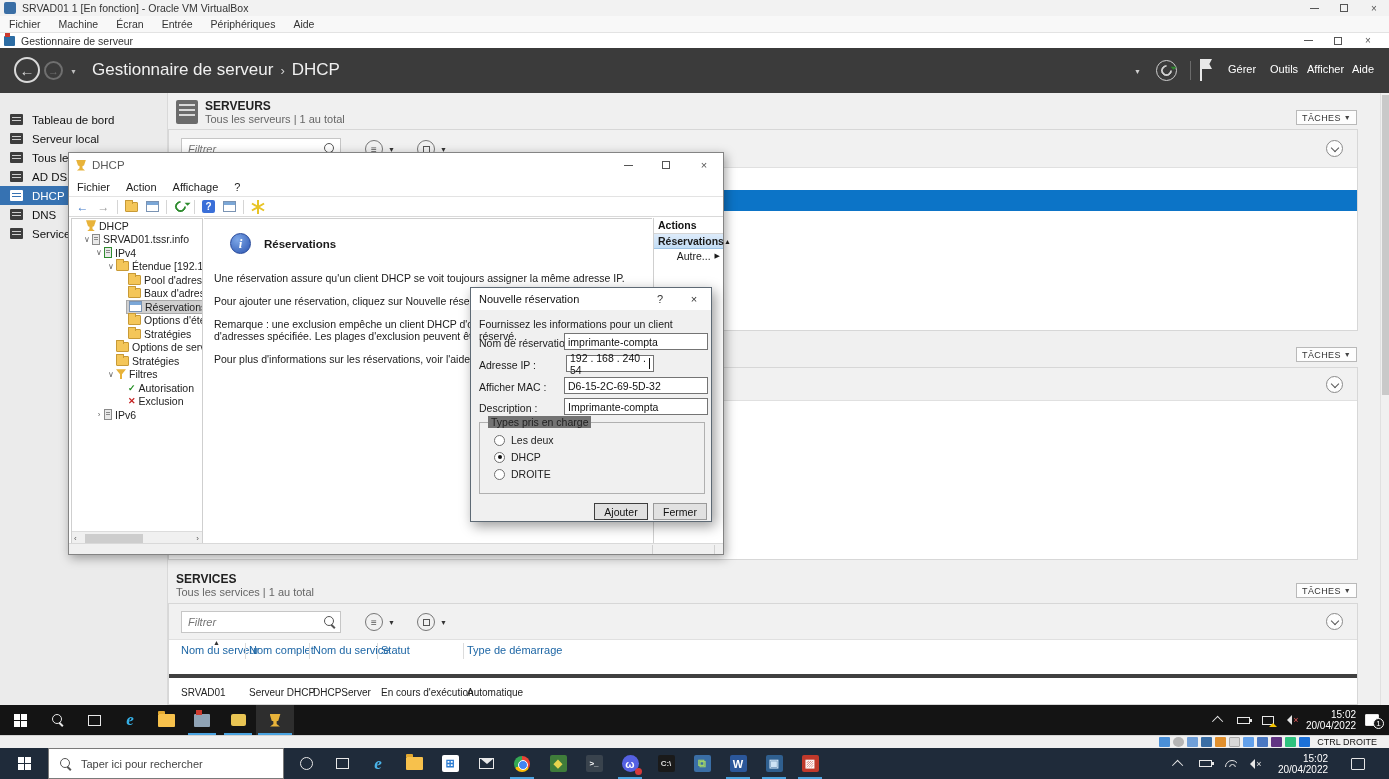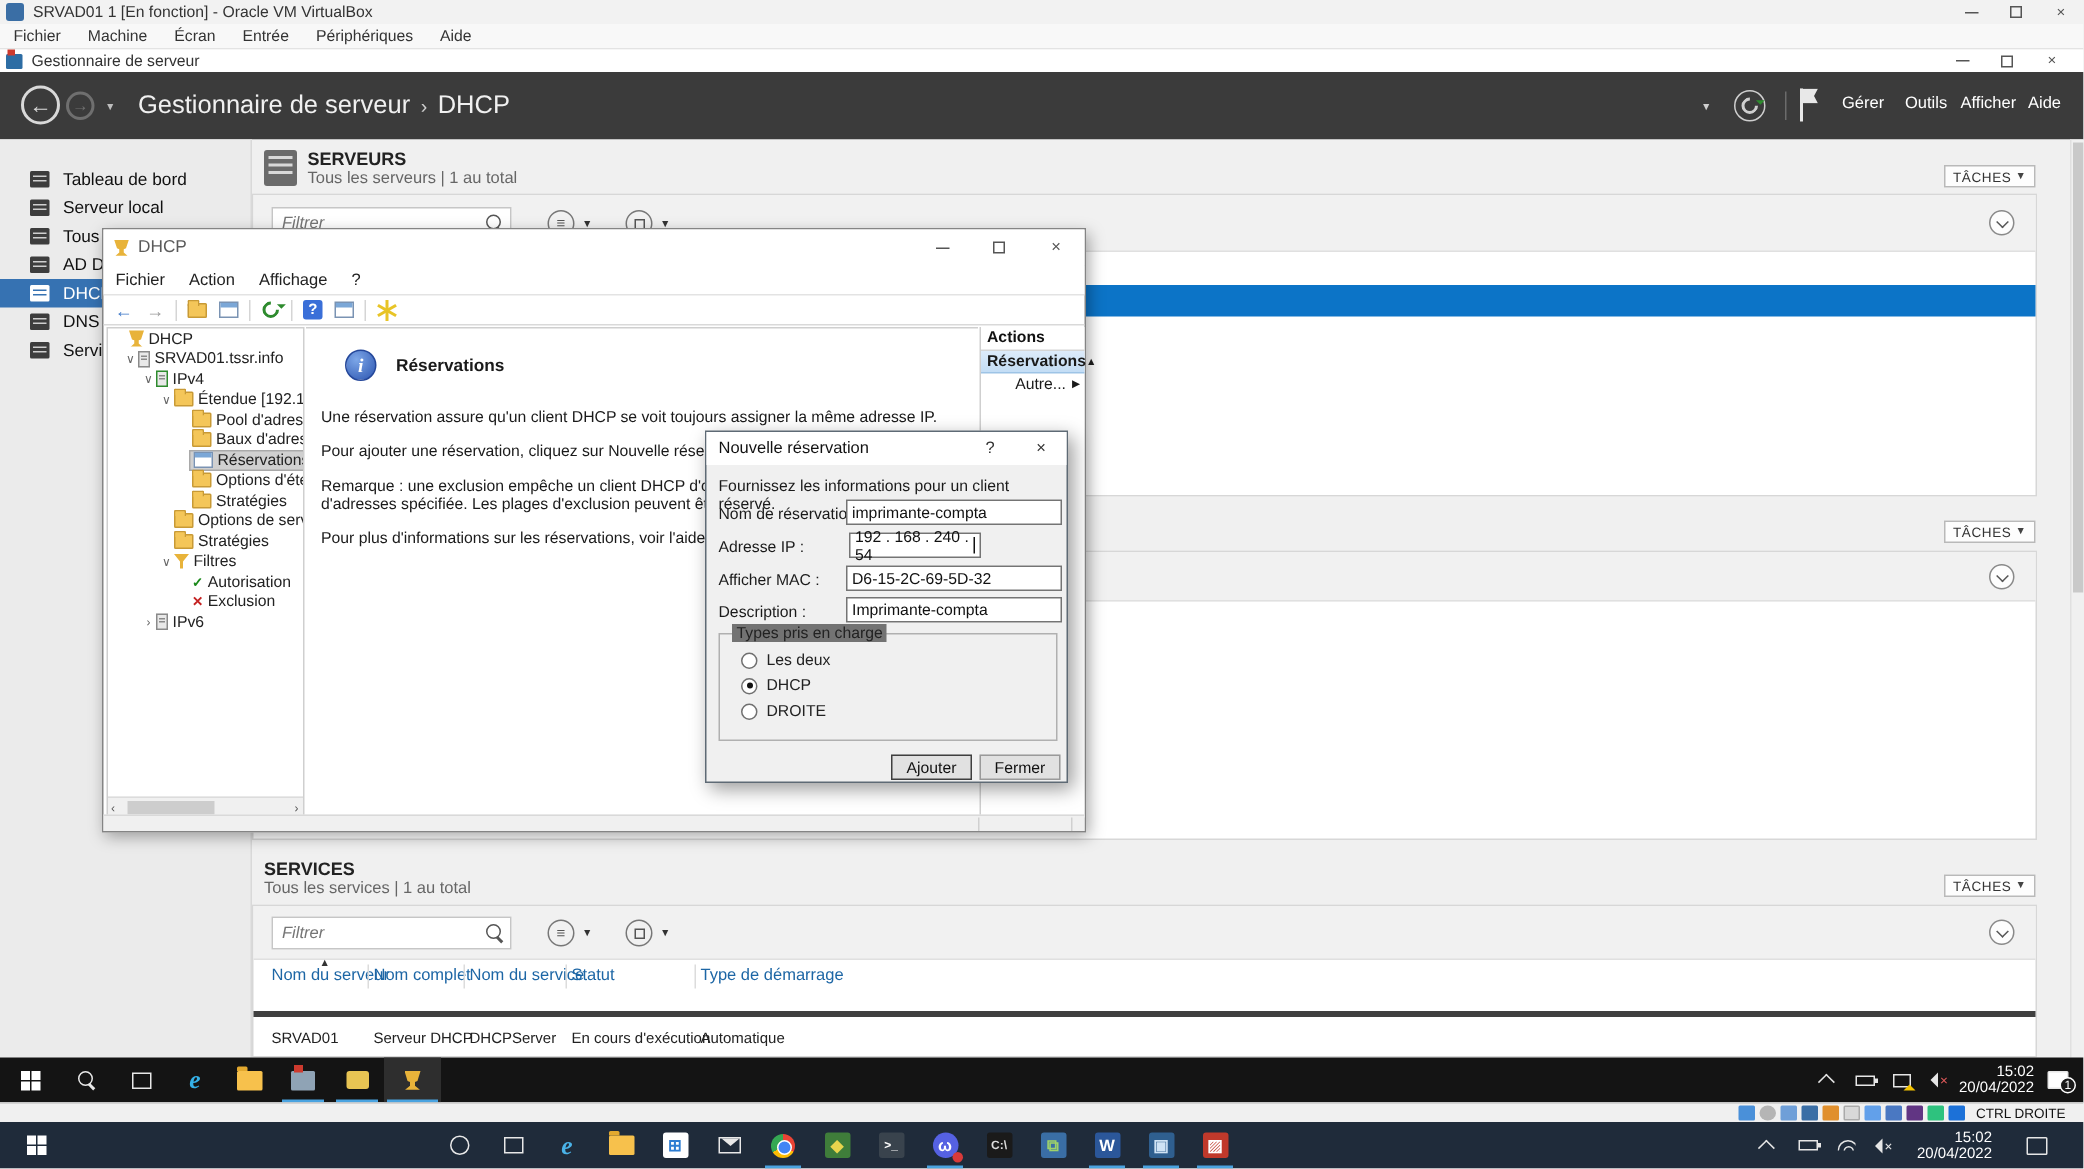--- a/index.html
+++ b/index.html
@@ -22,21 +22,21 @@
   
   #sm-navbar{left:0;top:48px;width:1389px;height:45px;background:#3b3b3b;color:#eee}
   .nav-circle{border-radius:50%;display:flex;align-items:center;justify-content:center}
   #breadcrumb{position:absolute;left:92px;top:12px;font-size:17px;color:#f0f0f0}
   #breadcrumb .crumb-sep{color:#cfcfcf;font-size:13px;padding:0 7px}
   .sm-menu-item{position:absolute;top:15px;font-size:11px;color:#fff}
 
   
   #sm-main{left:0;top:93px;width:1389px;height:612px;background:#f0f0f0}
   #sidebar{position:absolute;left:0;top:0;width:168px;height:612px;background:#ebebeb;border-right:1px solid #d9d9d9;padding-top:17px}
-  .side-item{height:19px;display:flex;align-items:center;padding-left:20px;color:#111;font-size:11.5px}
+  .side-item{height:19px;display:flex;align-items:center;padding-left:10px;color:#111;font-size:11.5px}
   .side-item.sel{background:#3672b2;color:#fff}
   .side-ico{width:13px;height:11px;background:#3d3d3d;margin-right:9px;border-radius:1px;position:relative;flex:0 0 13px}
   .side-ico::after{content:"";position:absolute;left:2px;top:3px;right:2px;height:1px;background:#cfcfcf;box-shadow:0 3px 0 #cfcfcf}
   .side-item.sel .side-ico{background:#fff}
   .side-item.sel .side-ico::after{background:#3672b2;box-shadow:0 3px 0 #3672b2}
 
   .tasks-btn{position:absolute;width:61px;height:15px;background:#fdfdfd;border:1px solid #b9b9b9;display:flex;align-items:center;justify-content:space-between;padding:0 5px;font-size:9px;color:#333;letter-spacing:.4px}
   .tasks-btn .tri{font-size:7px;color:#444}
   .panel{position:absolute;background:#fff;border:1px solid #d7d7d7}
   .filter-row{height:38px;background:#f1f1f1;border-bottom:1px solid #e0e0e0;position:relative}
@@ -617,20 +617,24 @@
 
 <div class="abs" id="host-taskbar">
   <div class="tb-cell" style="left:0;width:48px">
       <span class="winlogo">
         <span></span>
         <span></span>
         <span></span>
         <span></span>
       </span>
     </div>
+  <div id="search-box">
+    <span class="mag" style="position:relative;width:14px;height:14px"></span>
+    <span>Taper ici pour rechercher</span>
+  </div>
   <div class="tb-cell" style="left:288px;width:36px">
       <span style="width:13px;height:13px;border:1.5px solid #e8e8e8;border-radius:50%"></span>
     </div>
   <div class="tb-cell" style="left:324px;width:36px">
       <span class="tv-ico"></span>
     </div>
   <div class="tb-cell" style="left:360px;width:36px">
       <span class="ie-e" style="color:#4ab3e8">e</span>
     </div>
   <div class="tb-cell" style="left:396px;width:36px">

